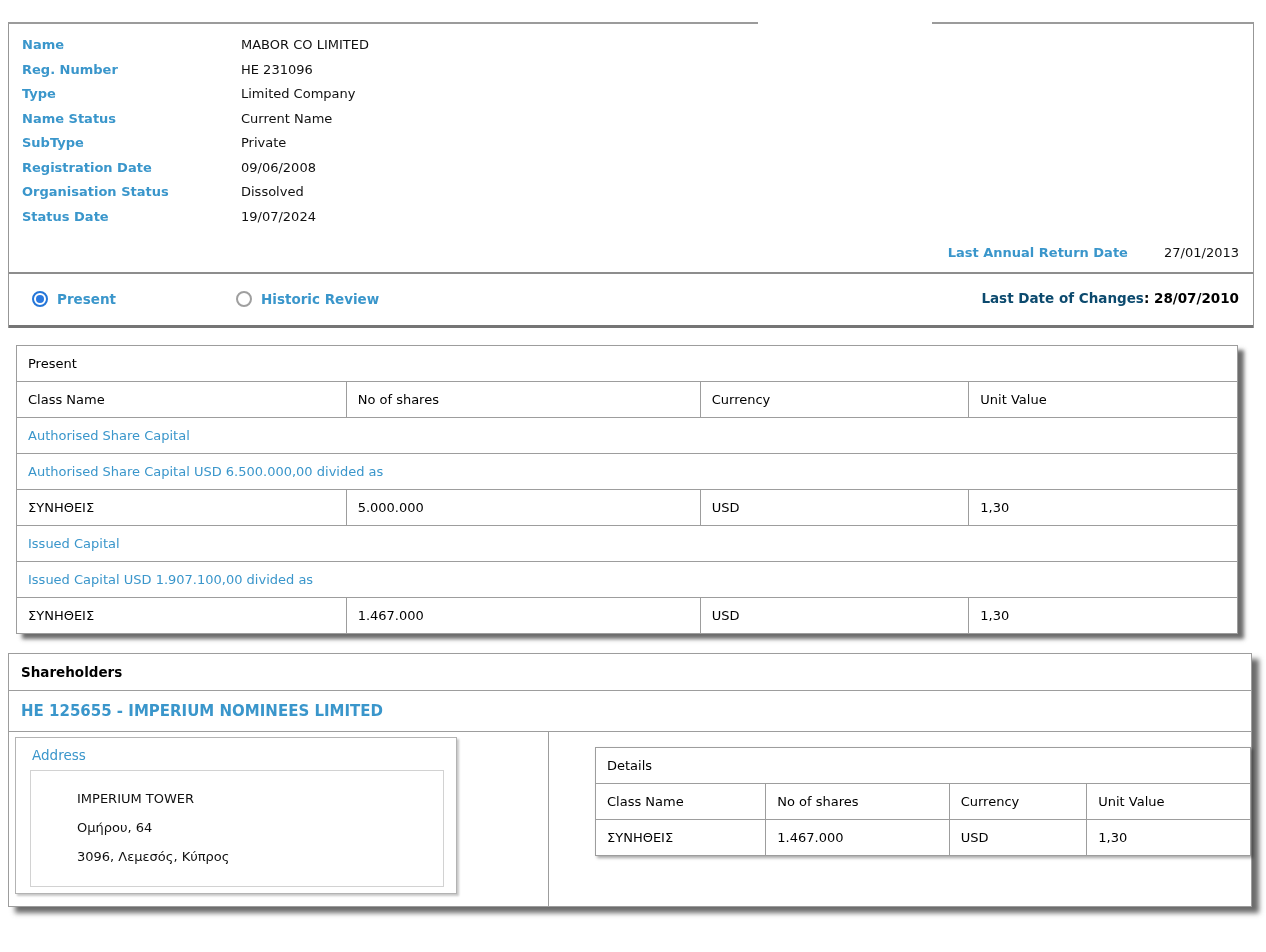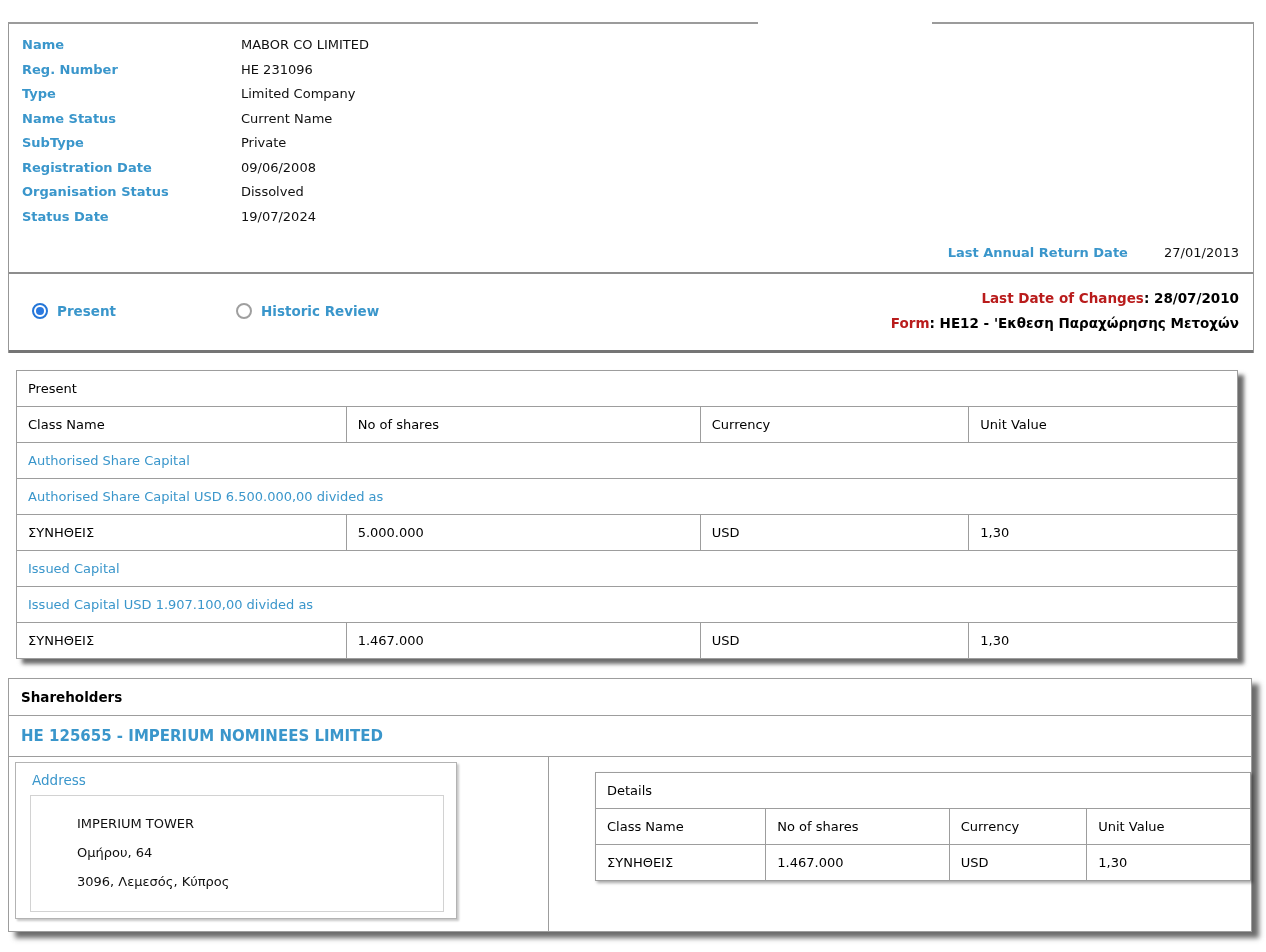--- a/index.html
+++ b/index.html
@@ -36,21 +36,21 @@
   }
   .radio-group{display:flex;align-items:center;gap:120px;}
   .radio-item{display:flex;align-items:center;gap:9px;cursor:pointer;}
   .radio-circle{width:16px;height:16px;border-radius:50%;box-sizing:border-box;display:inline-block;position:relative;background:#fff;}
   .radio-circle.checked{border:2px solid #2476d8;}
   .radio-circle.checked::after{content:"";position:absolute;left:2px;top:2px;width:8px;height:8px;border-radius:50%;background:#2a79e0;}
   .radio-circle.unchecked{border:2px solid #9f9f9f;}
   .radio-label{color:#3a96cb;font-weight:bold;font-size:13.5px;}
 
   .changes-block{text-align:right;line-height:25px;font-weight:bold;font-size:13.5px;}
-  .blue-label{color:#b91c1c;}
+  .blue-label{color:#0c4a6e;}
 
   
   table.grid{border-collapse:collapse;background:#fff;}
   table.grid td,table.grid th{
     border:1px solid #9d9d9d;
     padding:10px 11px;
     text-align:left;vertical-align:middle;
     font-size:13px;font-weight:normal;
   }
   .row-title td{font-weight:bold;font-size:13.5px;color:#000;}
@@ -148,21 +148,20 @@
         <span class="radio-circle checked"></span>
         <span class="radio-label">Present</span>
       </div>
       <div class="radio-item">
         <span class="radio-circle unchecked"></span>
         <span class="radio-label">Historic Review</span>
       </div>
     </div>
     <div class="changes-block">
       <div><span class="blue-label">Last Date of Changes</span><span>: </span><span>28/07/2010</span></div>
-      <div><span class="blue-label">Form</span><span>: </span><span>HE12 - 'Εκθεση Παραχώρησης Μετοχών</span></div>
     </div>
   </div>
 </div>
 
 <div class="present-panel">
   <table class="grid">
     <tbody>
         <tr class="row-title">
       <td colspan="4">Present</td>
     </tr>

